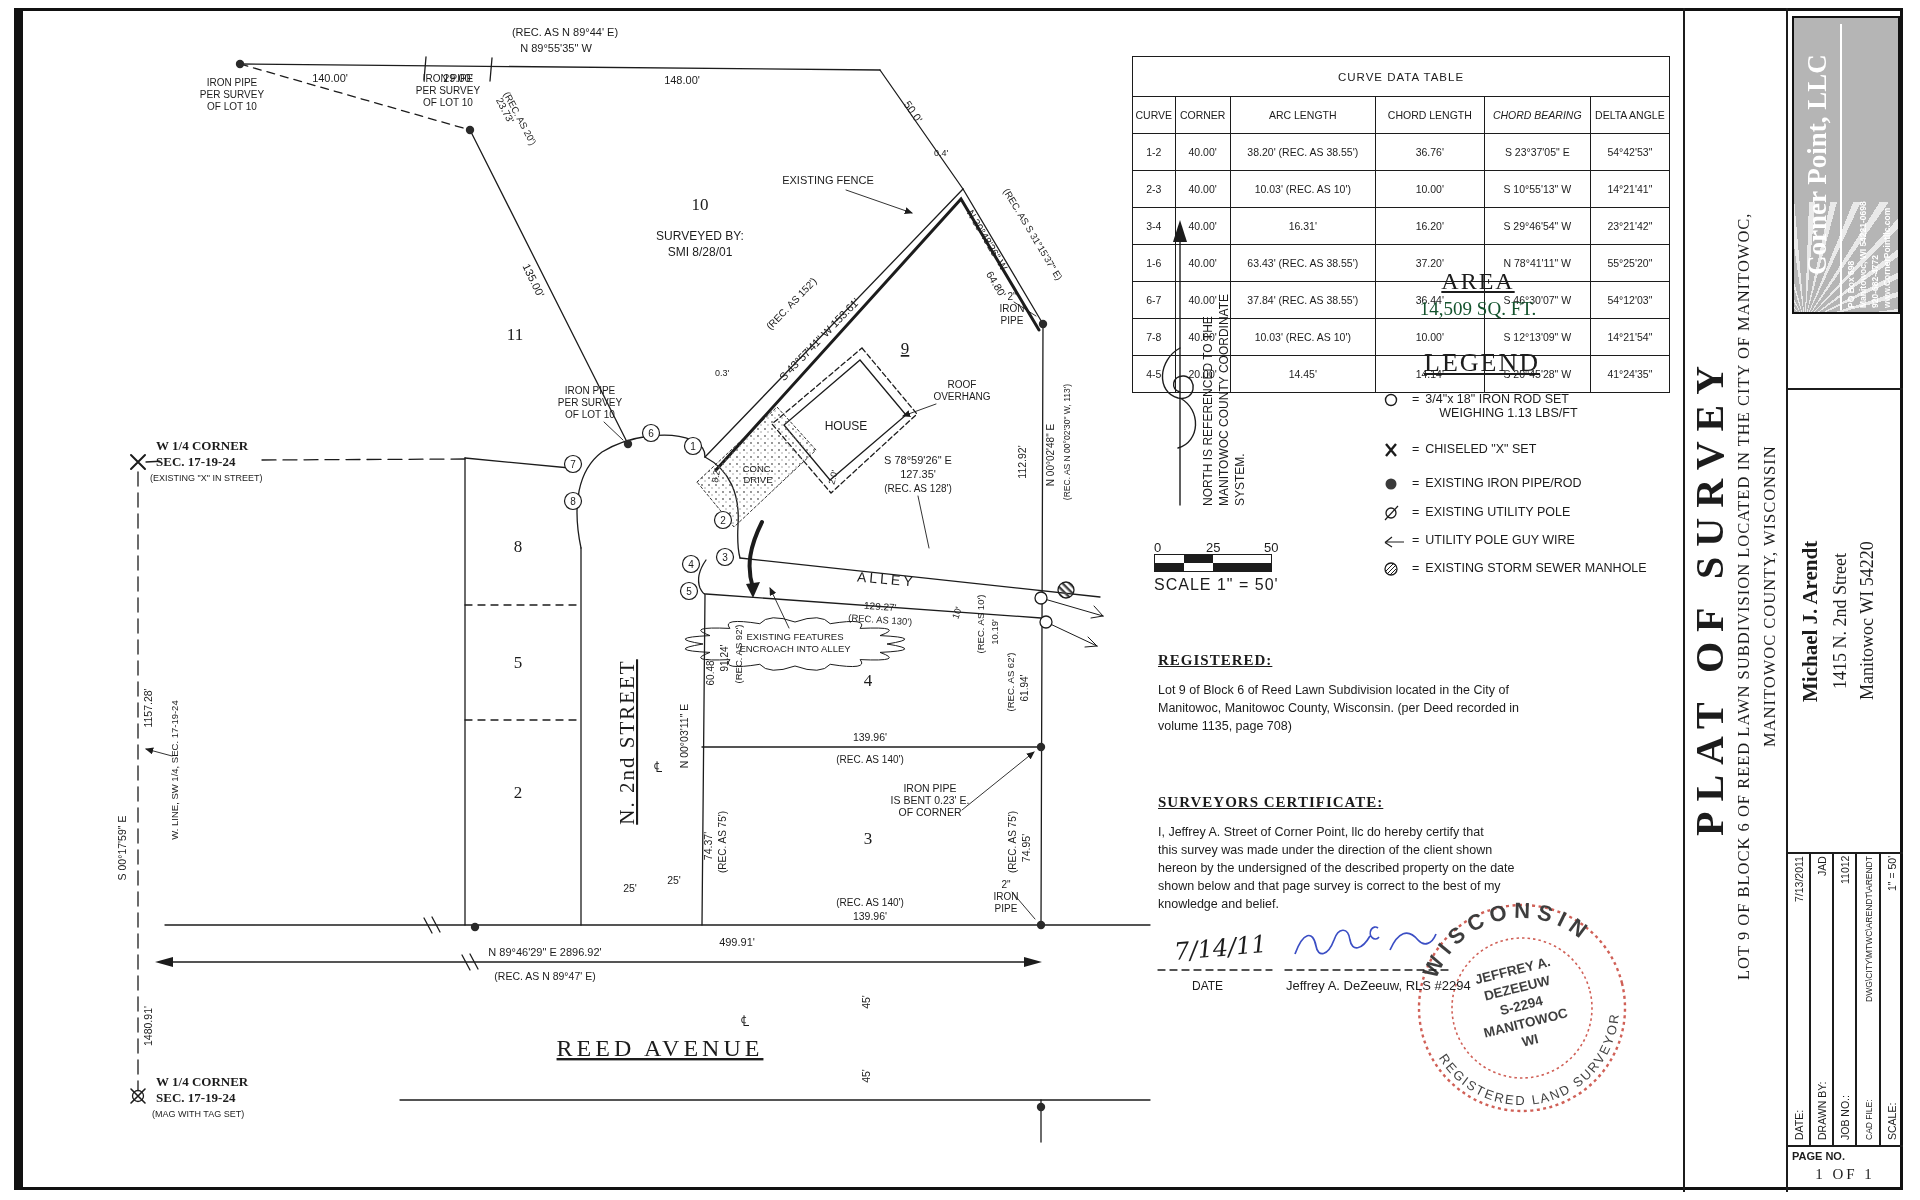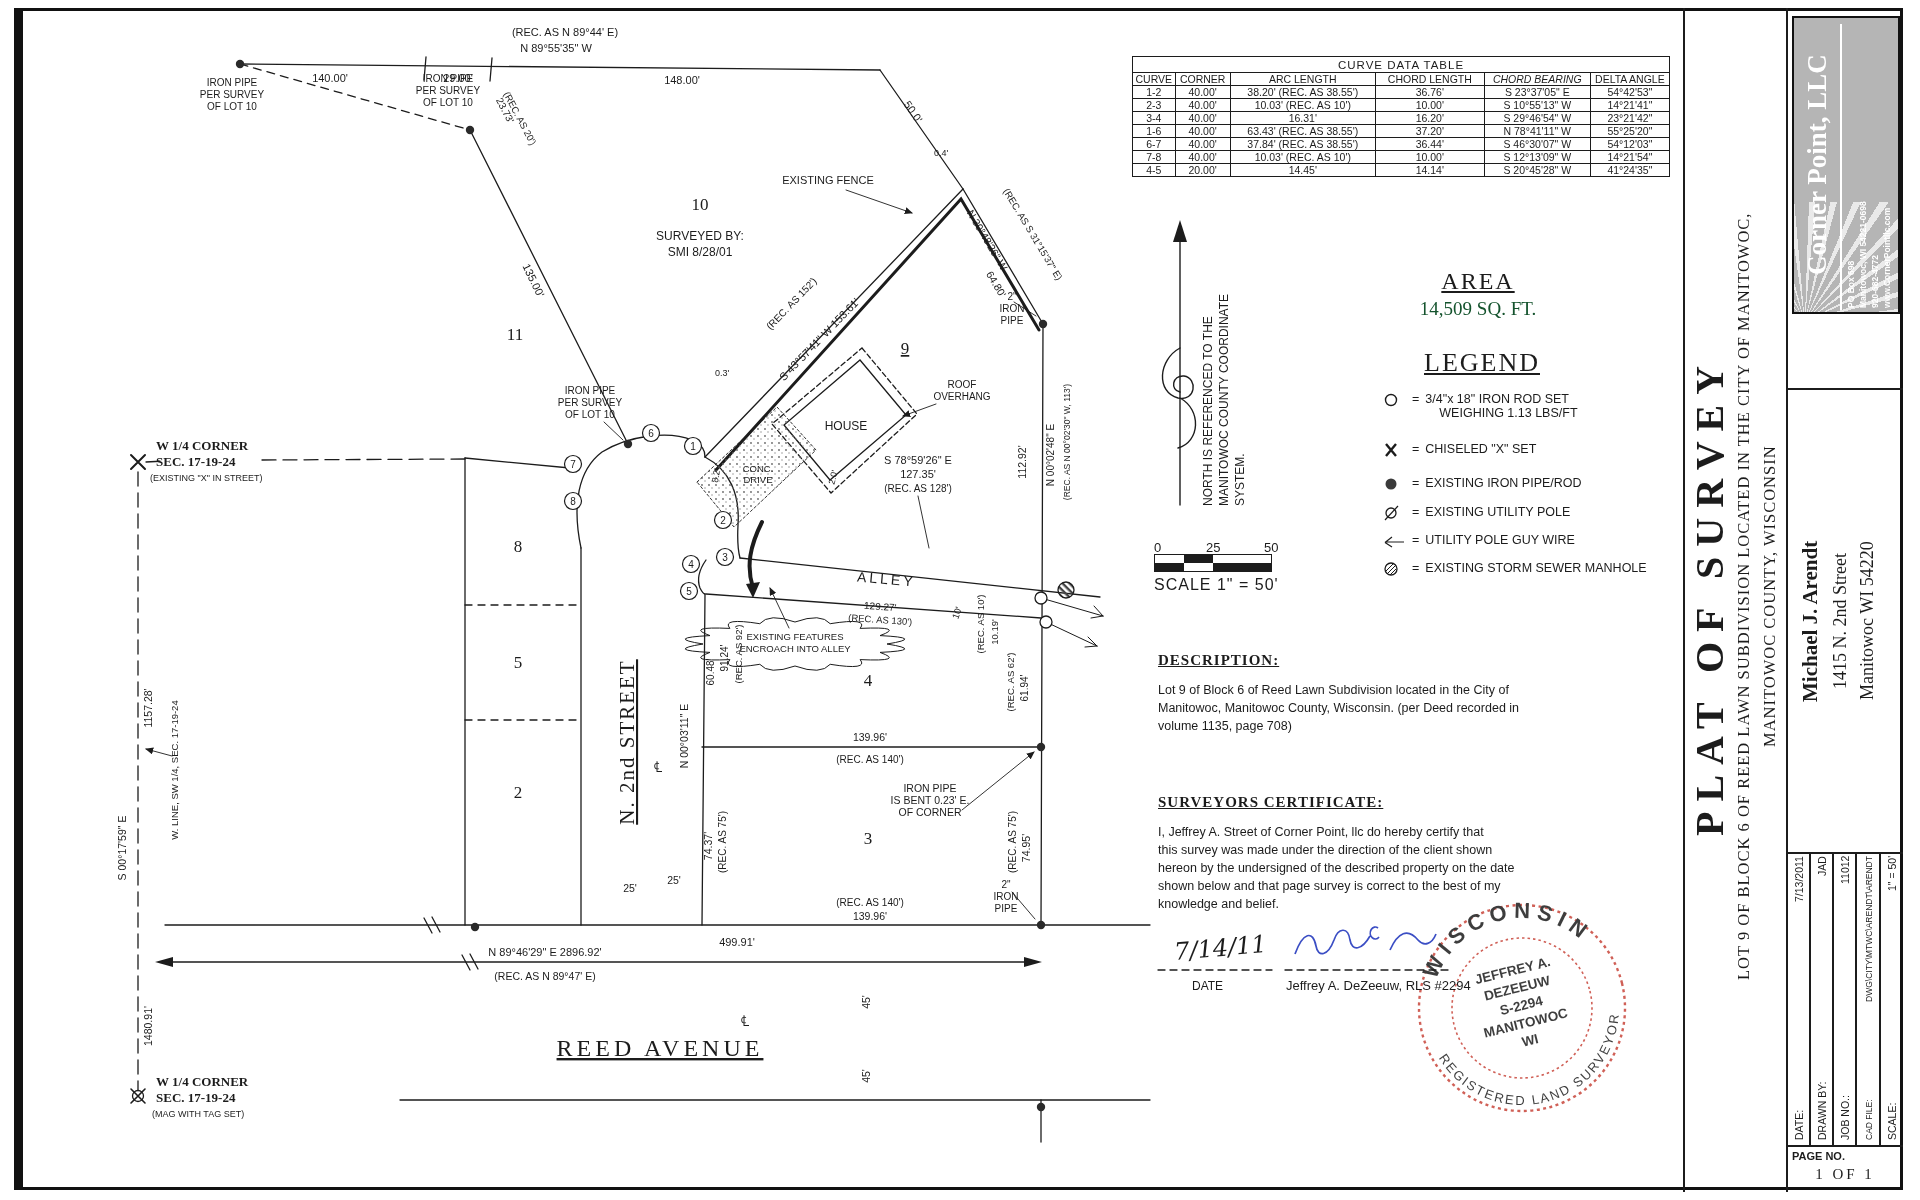--- a/index.html
+++ b/index.html
@@ -6,21 +6,21 @@
   #page{position:relative;width:1920px;height:1200px;background:#fff;overflow:hidden;}
   #frame{position:absolute;left:14px;top:8px;width:1889px;height:1182px;border:3px solid #111;box-sizing:border-box;}
   #leftbar{position:absolute;left:14px;top:8px;width:9px;height:1182px;background:#111;}
   svg text{fill:#1c1c1c;}
   .divline{position:absolute;background:#1c1c1c;}
   
   .vcol{position:absolute;writing-mode:vertical-rl;transform:rotate(180deg);text-align:center;white-space:nowrap;color:#1c1c1c;}
   .serif{font-family:"Liberation Serif",serif;}
   
   #curvetable{position:absolute;left:1132px;top:56px;width:538px;border-collapse:collapse;font-size:10.5px;color:#1c1c1c;}
-  #curvetable td,#curvetable th{border:1px solid #1c1c1c;padding:0 2px;height:12px;line-height:12px;white-space:nowrap;text-align:center;font-weight:normal;}
+  #curvetable td,#curvetable th{border:1px solid #1c1c1c;padding:12px 2px;height:12px;line-height:12px;white-space:nowrap;text-align:center;font-weight:normal;}
   #curvetable .ttl{height:15px;font-size:11.5px;letter-spacing:1px;}
   
   .heading-serif{font-family:"Liberation Serif",serif;color:#1c1c1c;text-decoration:underline;letter-spacing:2px;}
   .legendrow{position:absolute;display:flex;align-items:flex-start;color:#1c1c1c;font-size:12.5px;white-space:nowrap;}
   .legendrow .eq{margin:0 6px;}
   .licon{width:24px;height:16px;flex:0 0 24px;}
   
   .bodyline{color:#1c1c1c;font-size:12.5px;line-height:18px;white-space:nowrap;}
   
   .vstrip{position:absolute;writing-mode:vertical-rl;transform:rotate(180deg);display:flex;justify-content:space-between;align-items:center;color:#1c1c1c;white-space:nowrap;}
@@ -412,21 +412,21 @@
       <span style="position:absolute;left:52px;">25</span>
       <span style="position:absolute;left:110px;">50</span>
     </div>
     <div style="width:118px;height:18px;border:1.5px solid #1c1c1c;box-sizing:border-box;background:
       linear-gradient(to right,#fff 0 25%,#1c1c1c 25% 50%,#fff 50% 100%) top/100% 50% no-repeat,
       linear-gradient(to right,#1c1c1c 0 25%,#fff 25% 50%,#1c1c1c 50% 100%) bottom/100% 50% no-repeat;"></div>
     <div style="font-size:16px;margin-top:4px;letter-spacing:1px;">SCALE 1" = 50'</div>
   </div>
 
   <div style="position:absolute;left:1158px;top:652px;">
-    <div class="heading-serif" style="font-size:15px;font-weight:bold;letter-spacing:1px;margin-bottom:12px;">DESCRIPTION:</div>
+    <div class="heading-serif" style="font-size:15px;font-weight:bold;letter-spacing:1px;margin-bottom:12px;">REGISTERED:</div>
     <div id="desc-lines">
         <div class="bodyline">Lot 9 of Block 6 of Reed Lawn Subdivision located in the City of</div>
         <div class="bodyline">Manitowoc, Manitowoc County, Wisconsin. (per Deed recorded in</div>
         <div class="bodyline">volume 1135, page 708)</div>
       </div>
   </div>
 
   <div style="position:absolute;left:1158px;top:794px;">
     <div class="heading-serif" style="font-size:15px;font-weight:bold;letter-spacing:1px;margin-bottom:12px;">SURVEYORS CERTIFICATE:</div>
     <div id="cert-lines">

